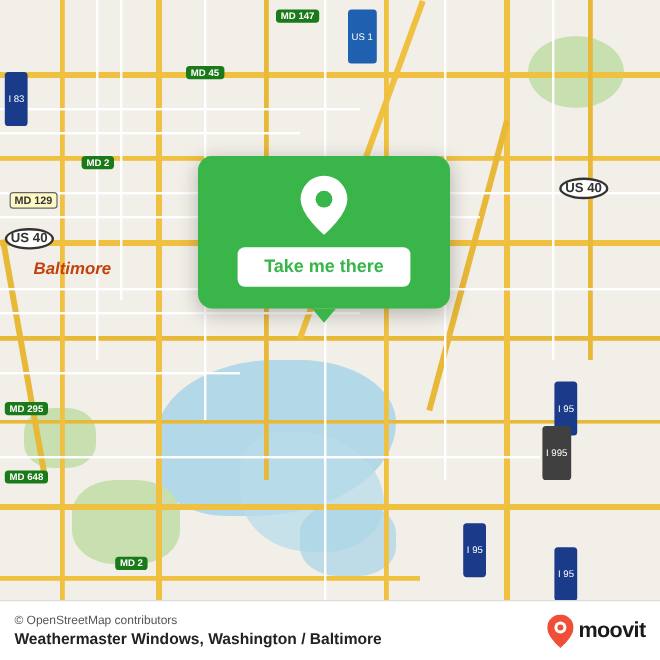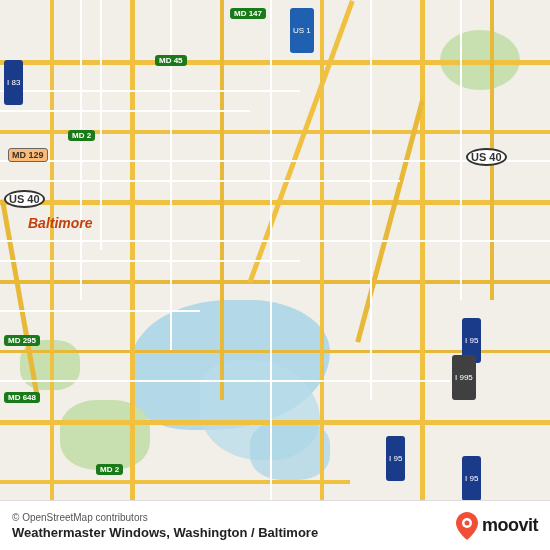--- a/index.html
+++ b/index.html
@@ -137,28 +137,29 @@
       background-color: #d4e8c2;
       border-radius: 30%;
     }
     .ga1 { top: 30px; right: 30px; width: 80px; height: 60px; border-radius: 50%; background-color: #c8e0b0; }
     .ga2 { bottom: 160px; left: 20px; width: 60px; height: 50px; border-radius: 40%; background-color: #c8e0b0; }
     .ga3 { bottom: 80px; left: 60px; width: 90px; height: 70px; border-radius: 40%; background-color: #c8e0b0; }
 
     
     .route-badge {
       position: absolute;
-      background: #fdba74;
+      background: #fef9c3;
       border: 1.5px solid #666;
       border-radius: 3px;
       font-size: 9px;
       font-weight: bold;
       padding: 1px 3px;
       color: #333;
       white-space: nowrap;
+      margin-top: 12px;
     }
     .route-shield {
       position: absolute;
       background: #2060b0;
       color: white;
       border-radius: 3px;
       font-size: 8px;
       font-weight: normal;
       padding: 18px 3px;
       white-space: nowrap;
@@ -346,20 +347,33 @@
   <div class="route-shield" style="top:318px;left:462px;background:#1a3a8a;">I 95</div>
   <div class="route-shield" style="top:436px;left:386px;background:#1a3a8a;">I 95</div>
   <div class="route-shield" style="top:355px;left:452px;background:#404040;">I 995</div>
   <div class="route-state" style="top:335px;left:4px;">MD 295</div>
   <div class="route-state" style="top:392px;left:4px;">MD 648</div>
   <div class="route-state" style="top:464px;left:96px;">MD 2</div>
   <div class="route-shield" style="top:456px;left:462px;background:#1a3a8a;">I 95</div>
 
   <div style="position:absolute;top:215px;left:28px;font-size:14px;font-weight:600;color:#c2410c;font-style:italic;z-index:10;">Baltimore</div>
 
+  <div class="popup-card">
+
+    <div class="popup-icon">
+      <svg width="46" height="52" viewBox="0 0 46 52" fill="none" xmlns="http://www.w3.org/2000/svg">
+        <path d="M23 2C12.5 2 4 10.5 4 21C4 34 23 50 23 50C23 50 42 34 42 21C42 10.5 33.5 2 23 2Z" fill="white" stroke="white" stroke-width="1"></path>
+        <circle cx="23" cy="21" r="7" fill="#3ab54a"></circle>
+      </svg>
+    </div>
+
+    <button class="popup-btn">Take me there</button>
+
+    <div class="popup-tail"></div>
+  </div>
 
   <div class="bottom-bar">
     <div class="bottom-left">
       <span class="osm-credit">© OpenStreetMap contributors</span>
       <span class="location-name">Weathermaster Windows, Washington / Baltimore</span>
     </div>
     <div class="moovit-logo">
 
       <svg class="moovit-pin" width="22" height="28" viewBox="0 0 22 28" xmlns="http://www.w3.org/2000/svg">
         <path d="M11 0C5 0 0 5 0 11C0 19 11 28 11 28C11 28 22 19 22 11C22 5 17 0 11 0Z" fill="#f04e37"></path>

